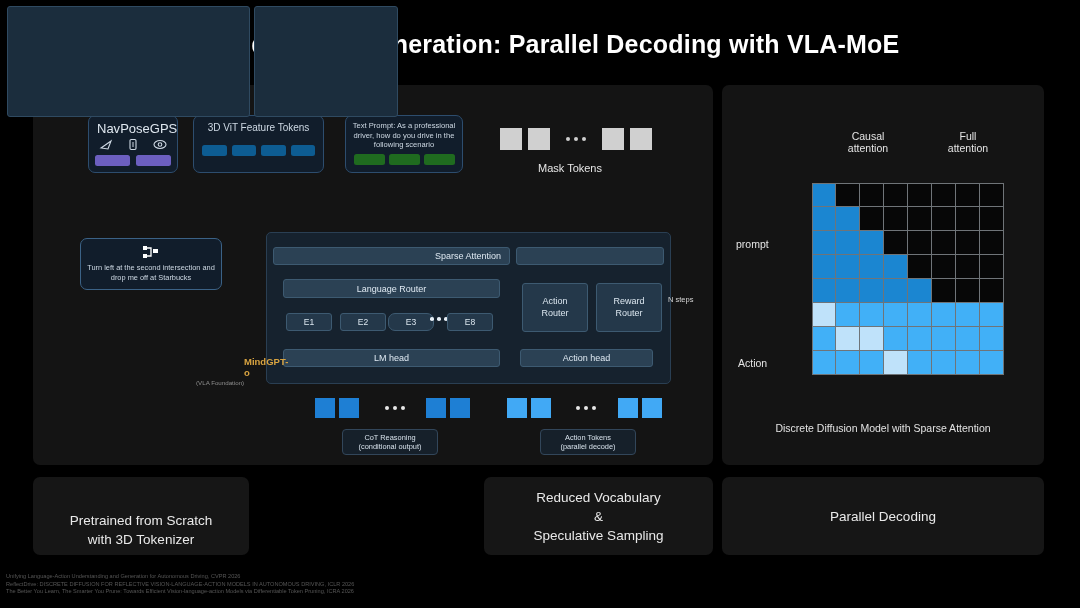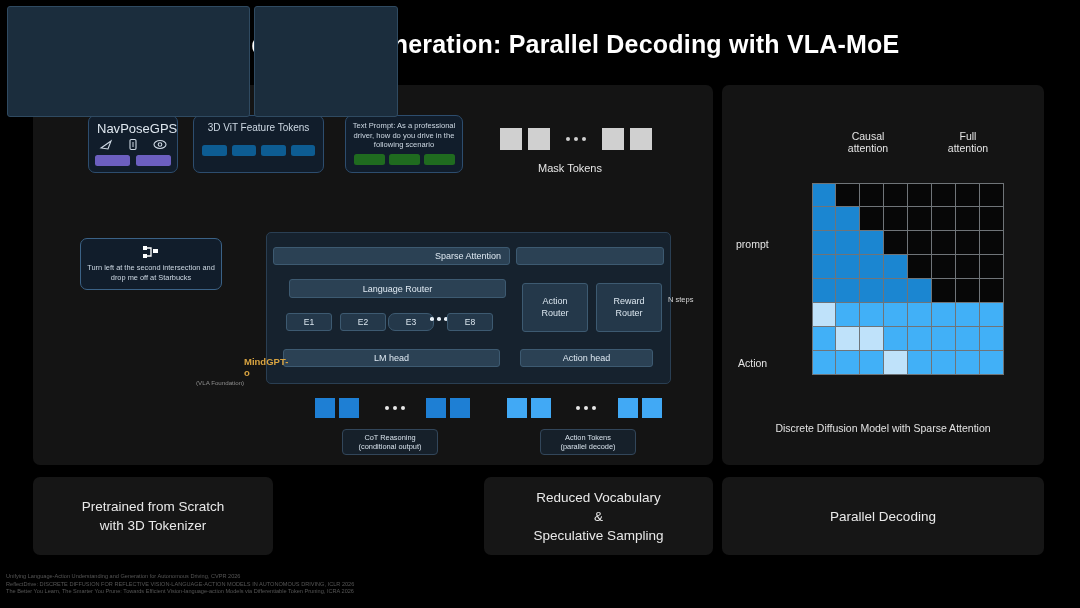--- a/index.html
+++ b/index.html
@@ -35,21 +35,21 @@
     position:absolute;
     background:#161616;
     border-radius:7px;
     display:flex; align-items:center; justify-content:center;
     text-align:center;
     color:#e9e9e9;
     font-size:13.5px;
     line-height:19px;
     padding:6px;
   }
-  .sb1 { left:33px;  top:477px; width:240px; height:78px; }
+  .sb1 { left:33px;  top:477px; width:216px; height:78px;align-items:flex-end; }
   .sb2 { left:270px; top:477px; width:207px; height:78px; }
   .sb3 { left:484px; top:477px; width:229px; height:78px; }
   .sb4 { left:722px; top:477px; width:322px; height:78px; }
 
   
   .card {
     position:absolute;
     background:#111d2b;
     border:1px solid #2d4d6e;
     border-radius:7px;
@@ -111,21 +111,21 @@
   .core-inner-right {
     position:absolute; left:254px; top:6px; width:144px; height:111px;
     background:#1b2d3d; border:1px solid #2f4a61; border-radius:3px;
   }
   .bar {
     position:absolute; background:#2b4154; border:1px solid #3d5a71; border-radius:3px;
     color:#dfe9f2; font-size:9px; display:flex; align-items:center; justify-content:center;
   }
   .sparse { left:273px; top:247px; width:237px; height:18px; justify-content:flex-end; padding-right:8px; }
   .sparse-right { left:516px; top:247px; width:148px; height:18px; }
-  .lang-router { left:289px; top:279px; width:217px; height:19px; }
+  .lang-router { left:283px; top:279px; width:217px; height:19px; }
   .lm-head  { left:283px; top:349px; width:217px; height:18px; }
   .act-head { left:520px; top:349px; width:133px; height:18px; }
 
   .expert {
     position:absolute; top:313px; width:46px; height:18px;
     background:#24384a; border:1px solid #3d5a71; border-radius:3px;
     color:#dbe6ef; font-size:8.5px; display:flex; align-items:center; justify-content:center;
   }
   .e1 { left:286px; } .e2 { left:340px; } .e3 { left:388px;border-radius:7px; } .e8 { left:447px; }
   .exp-dots { position:absolute; left:430px; top:317px; display:flex; gap:3.5px; }

